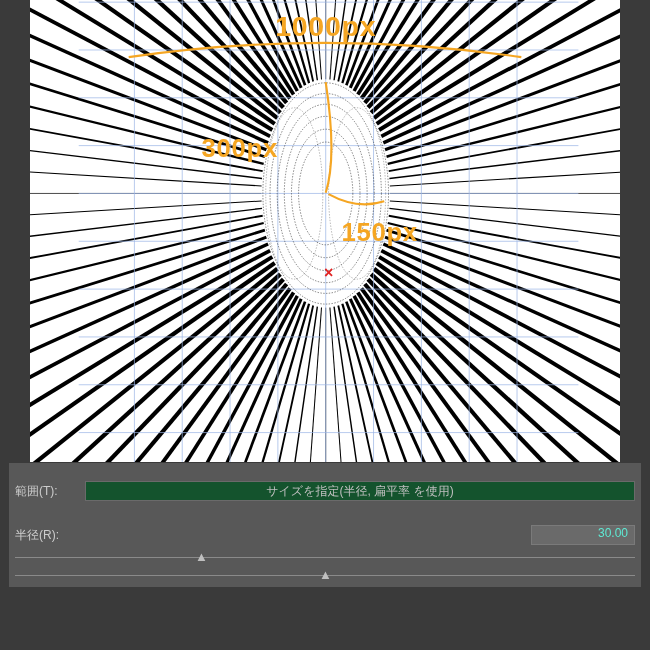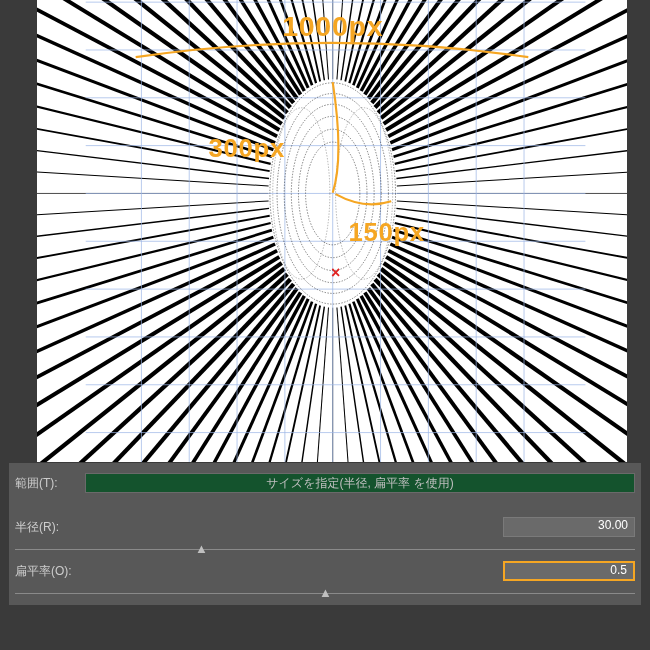--- a/index.html
+++ b/index.html
@@ -1,26 +1,26 @@
 <!DOCTYPE html>
 <html><head>
 <meta charset="utf-8">
 <style>
 html,body{margin:0;padding:0;width:650px;height:650px;background:#3a3a3a;font-family:"Meiryo","Yu Gothic",sans-serif;overflow:hidden}
 .stage{position:absolute;top:0;left:0;width:650px;height:650px}
 .canvas-wrap{position:absolute;top:0;left:0;right:0;bottom:0;display:flex;justify-content:center}
-.canvas-inner{position:absolute;top:0;left:37px;width:590px;height:464px;background:#fff;overflow:hidden}
+.canvas-inner{position:absolute;top:0;left:30px;width:590px;height:464px;background:#fff;overflow:hidden}
 svg.burst,svg.grid,svg.swirl,svg.anno{position:absolute;top:0;left:0;width:100%;height:100%}
 .center-x{position:absolute;left:294px;top:264px;color:#e02424;font-size:16px;font-weight:bold;pointer-events:none}
-.panel{position:absolute;left:8px;right:8px;top:462px;background:#585858;border:1px solid #3a3a3a;padding:8px 6px 2px 6px;box-sizing:border-box;color:#ccc;font-size:12px}
+.panel{position:absolute;left:8px;right:8px;top:462px;background:#585858;border:1px solid #3a3a3a;padding:16px 6px 2px 6px;box-sizing:border-box;color:#ccc;font-size:12px}
 .row{display:flex;align-items:center;height:24px;gap:6px}
 .row-label{width:64px;color:#ccc}
 .range-desc{flex:1;background:#14532d;border:1px solid #6a6a6a;text-align:center;color:#bfbfbf;height:18px;line-height:18px;font-size:12px}
 .spacer{flex:1}
-.num-field{width:132px;height:20px;border:1px solid #7a7a7a;background:#6a6a6a;color:#ffffff;text-align:right;padding:0 6px;font-size:12px;box-sizing:border-box}
+.num-field{width:104px;height:20px;border:1px solid #7a7a7a;background:#6a6a6a;color:#5eead4;text-align:right;padding:0 6px;font-size:12px;box-sizing:border-box}
 .num-field.hl{border:2px solid #f5a623;background:#6a6a6a}
 .slider-track{position:relative;height:14px;margin:2px 0 4px 0}
 .slider-line{position:absolute;top:8px;left:0;right:0;height:1px;background:#8a8a8a}
 .slider-thumb{position:absolute;top:2px;width:12px;height:12px;color:#bfbfbf;text-align:center;line-height:12px;font-size:13px;transform:translateX(-50%)}
 .ann-text{font-family:"Arial Rounded MT Bold","Hiragino Maru Gothic Pro",sans-serif;font-weight:700;fill:#f5a623;letter-spacing:1px}
 </style>
 </head>
 <body>
 
 <div class="stage">
@@ -193,25 +193,20 @@
     <div class="row" style="margin-top:20px">
       <div class="row-label">半径(R):</div>
       <div class="spacer"></div>
       <div class="num-field">30.00</div>
     </div>
     <div class="slider-track">
       <div class="slider-line"></div>
       <div class="slider-thumb" style="left:30%">▲</div>
     </div>
 
-    <div class="row">
-      <div class="row-label">扁平率(O):</div>
-      <div class="spacer"></div>
-      <div class="num-field hl">0.5</div>
-    </div>
     <div class="slider-track">
       <div class="slider-line"></div>
       <div class="slider-thumb" style="left:50%">▲</div>
     </div>
 
   </div>
 
 </div>
 
 </body></html>

